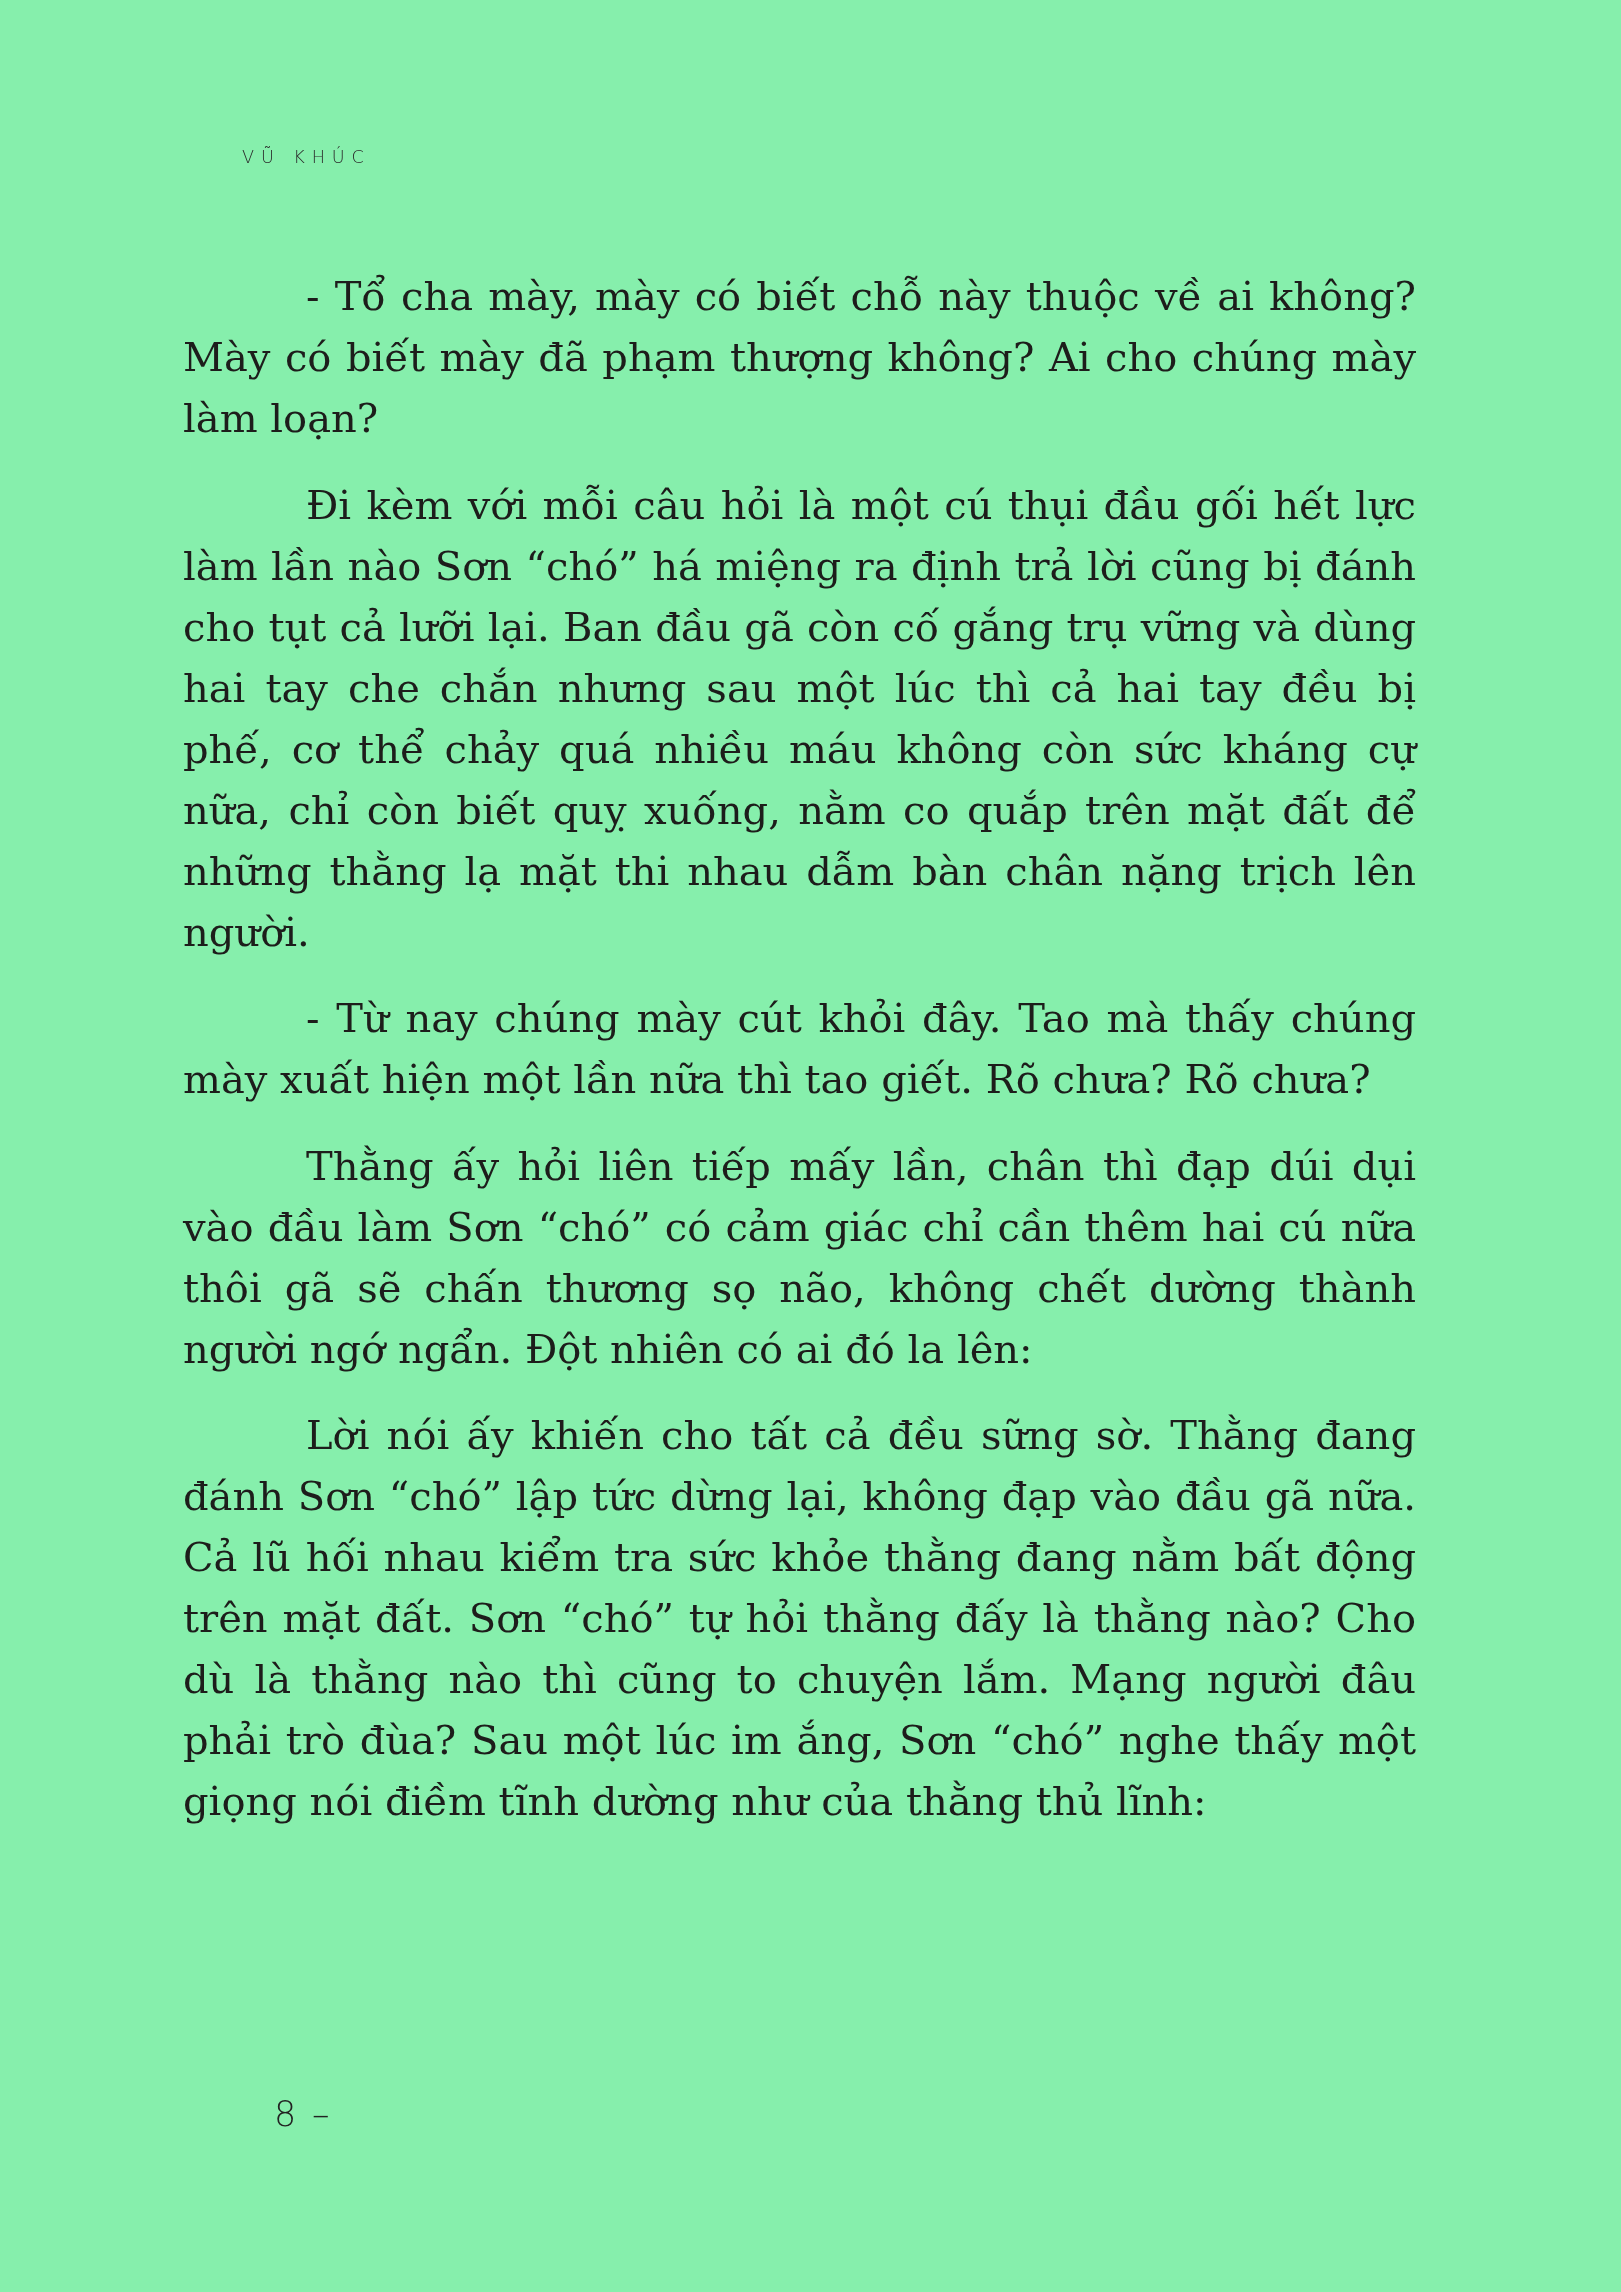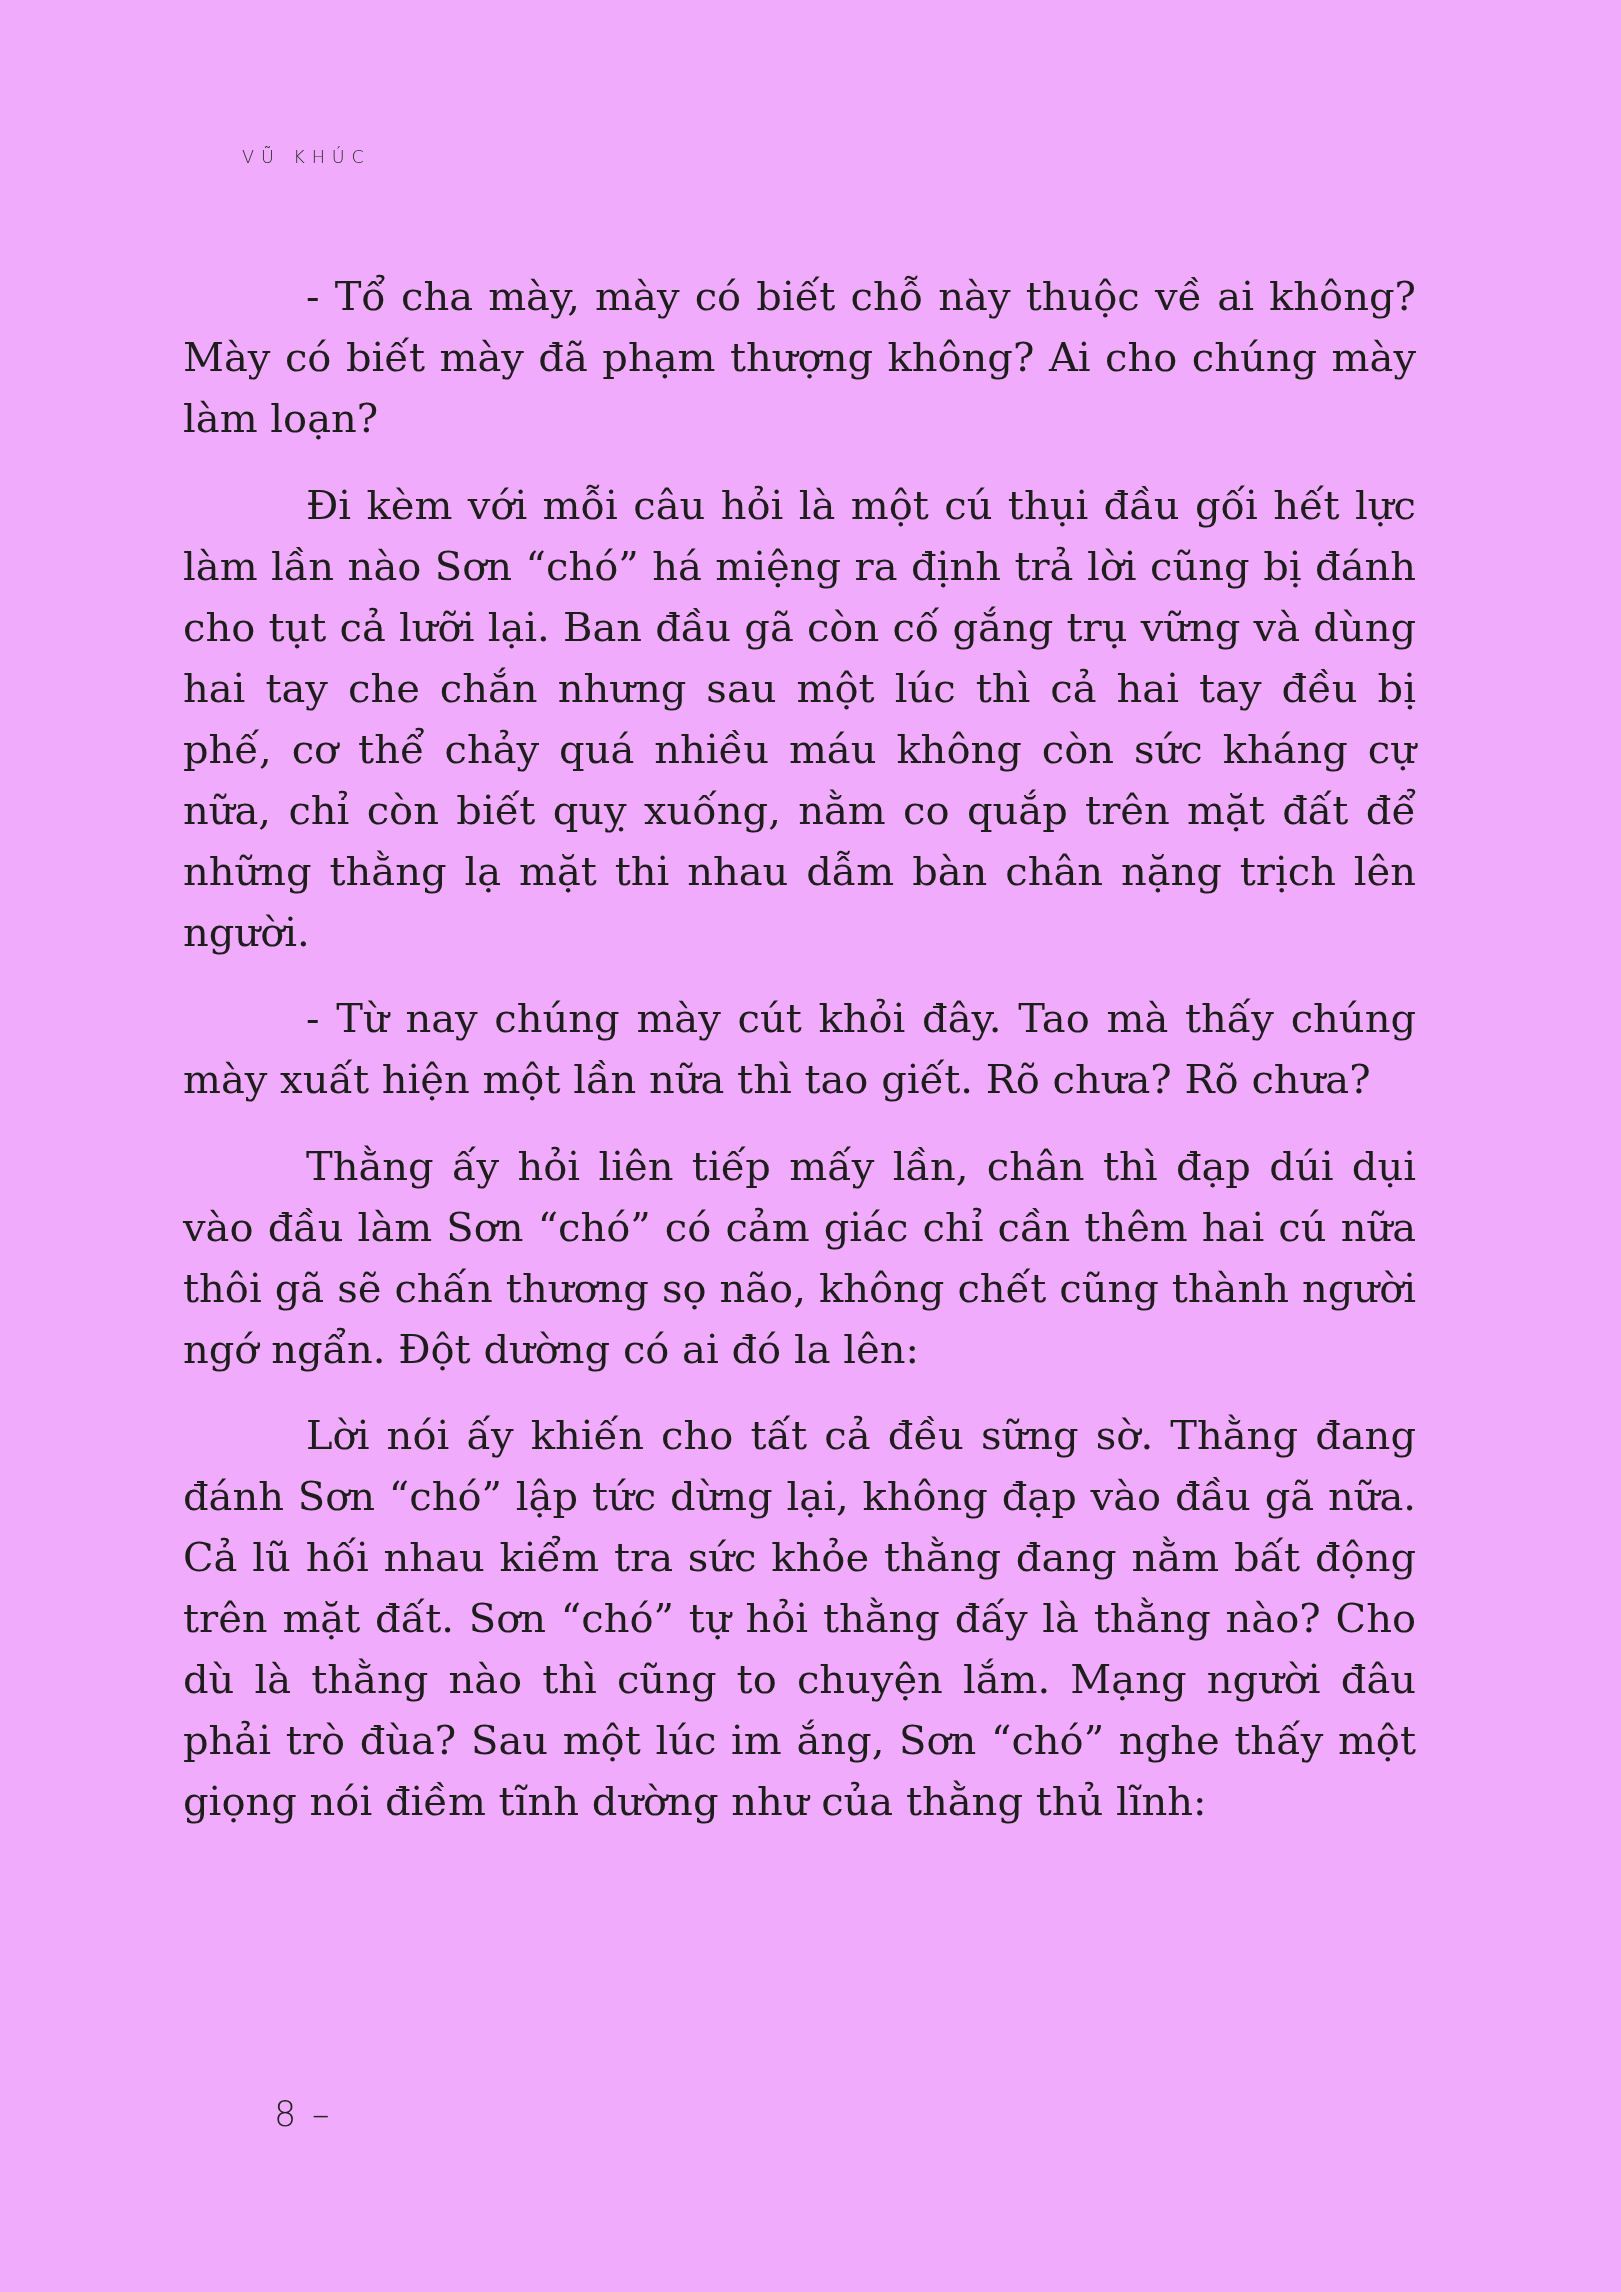--- a/index.html
+++ b/index.html
@@ -11,21 +11,21 @@
     width: 1621px;
     height: 2293px;
     position: relative;
     font-family: "DejaVu Serif", serif;
     color: #1d1d1b;
     overflow: hidden;
   }
   .page {
     position: absolute;
     inset: 0;
-    background: #f0abfc;
+    background: #86efac;
   }
   .running-header {
     position: absolute;
     left: 242px;
     top: 147px;
     font-family: "DejaVu Sans", "Liberation Sans", sans-serif;
     font-weight: 300;
     font-size: 17.6px;
     letter-spacing: 6.9px;
     color: #2b2b2b;
@@ -66,21 +66,21 @@
 <body>
 
 <div class="page">
 
   <div class="running-header">VŨ KHÚC</div>
 
   <div class="body-text">
       <p class="para">- Tổ cha mày, mày có biết chỗ này thuộc về ai không? Mày có biết mày đã phạm thượng không? Ai cho chúng mày làm loạn?</p>
       <p class="para">Đi kèm với mỗi câu hỏi là một cú thụi đầu gối hết lực làm lần nào Sơn “chó” há miệng ra định trả lời cũng bị đánh cho tụt cả lưỡi lại. Ban đầu gã còn cố gắng trụ vững và dùng hai tay che chắn nhưng sau một lúc thì cả hai tay đều bị phế, cơ thể chảy quá nhiều máu không còn sức kháng cự nữa, chỉ còn biết quỵ xuống, nằm co quắp trên mặt đất để những thằng lạ mặt thi nhau dẫm bàn chân nặng trịch lên người.</p>
       <p class="para">- Từ nay chúng mày cút khỏi đây. Tao mà thấy chúng mày xuất hiện một lần nữa thì tao giết. Rõ chưa? Rõ chưa?</p>
-      <p class="para">Thằng ấy hỏi liên tiếp mấy lần, chân thì đạp dúi dụi vào đầu làm Sơn “chó” có cảm giác chỉ cần thêm hai cú nữa thôi gã sẽ chấn thương sọ não, không chết cũng thành người ngớ ngẩn. Đột dường có ai đó la lên:</p>
+      <p class="para">Thằng ấy hỏi liên tiếp mấy lần, chân thì đạp dúi dụi vào đầu làm Sơn “chó” có cảm giác chỉ cần thêm hai cú nữa thôi gã sẽ chấn thương sọ não, không chết dường thành người ngớ ngẩn. Đột nhiên có ai đó la lên:</p>
       <p class="para">Lời nói ấy khiến cho tất cả đều sững sờ. Thằng đang đánh Sơn “chó” lập tức dừng lại, không đạp vào đầu gã nữa. Cả lũ hối nhau kiểm tra sức khỏe thằng đang nằm bất động trên mặt đất. Sơn “chó” tự hỏi thằng đấy là thằng nào? Cho dù là thằng nào thì cũng to chuyện lắm. Mạng người đâu phải trò đùa? Sau một lúc im ắng, Sơn “chó” nghe thấy một giọng nói điềm tĩnh dường như của thằng thủ lĩnh:</p>
     </div>
 
   <div class="page-footer">
     <span>8</span><span class="sep">–</span>
   </div>
 
 </div>
 
 

